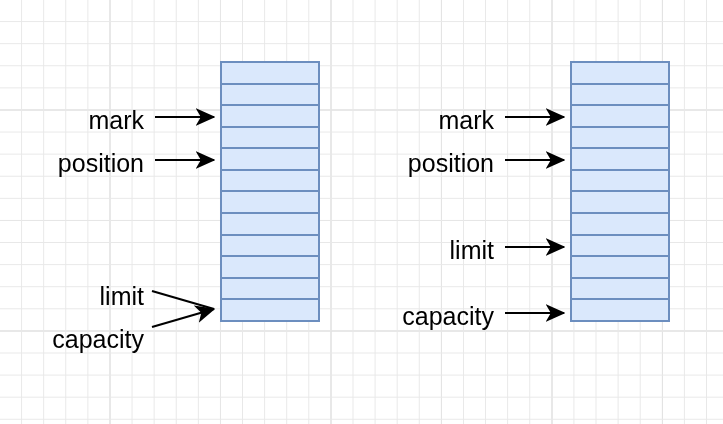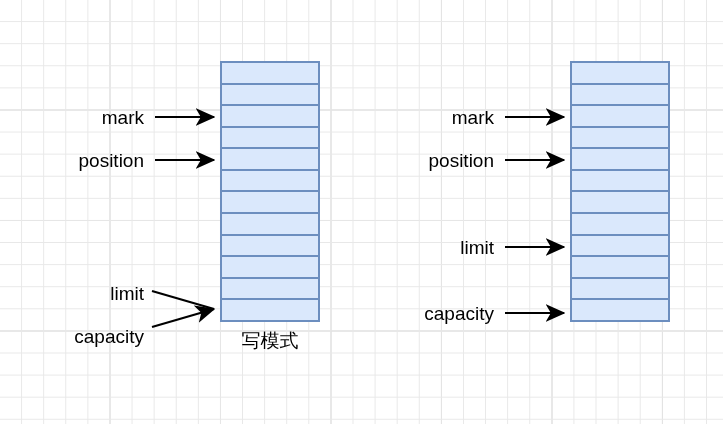--- a/index.html
+++ b/index.html
@@ -46,21 +46,21 @@
   .mode-label {
     position: absolute;
     font-size: 19px;
     color: #000000;
     white-space: nowrap;
     text-align: center;
     line-height: 1;
   }
   .lbl {
     position: absolute;
-    font-size: 19px;
+    font-size: 25px;
     color: #000000;
     white-space: nowrap;
     text-align: right;
     line-height: 1;
   }
   .arrow-layer {
     position: absolute;
     left: 0;
     top: 0;
     width: 723px;
@@ -81,21 +81,20 @@
     <div class="cell"></div>
     <div class="cell"></div>
     <div class="cell"></div>
     <div class="cell"></div>
     <div class="cell"></div>
     <div class="cell"></div>
     <div class="cell"></div>
     <div class="cell"></div>
   </div>
 
-  <div class="mode-label" style="left:220px; top:331px; width:100px;">写模式</div>
 
   <div class="lbl" style="left:20px; top:108px; width:124px;">mark</div>
 
   <div class="lbl" style="left:20px; top:151px; width:124px;">position</div>
 
   <div class="lbl" style="left:20px; top:284px; width:124px;">limit</div>
 
   <div class="lbl" style="left:20px; top:327px; width:124px;">capacity</div>
 
   <div class="buffer" style="left:570px; top:61px; width:100px; height:261px;">

